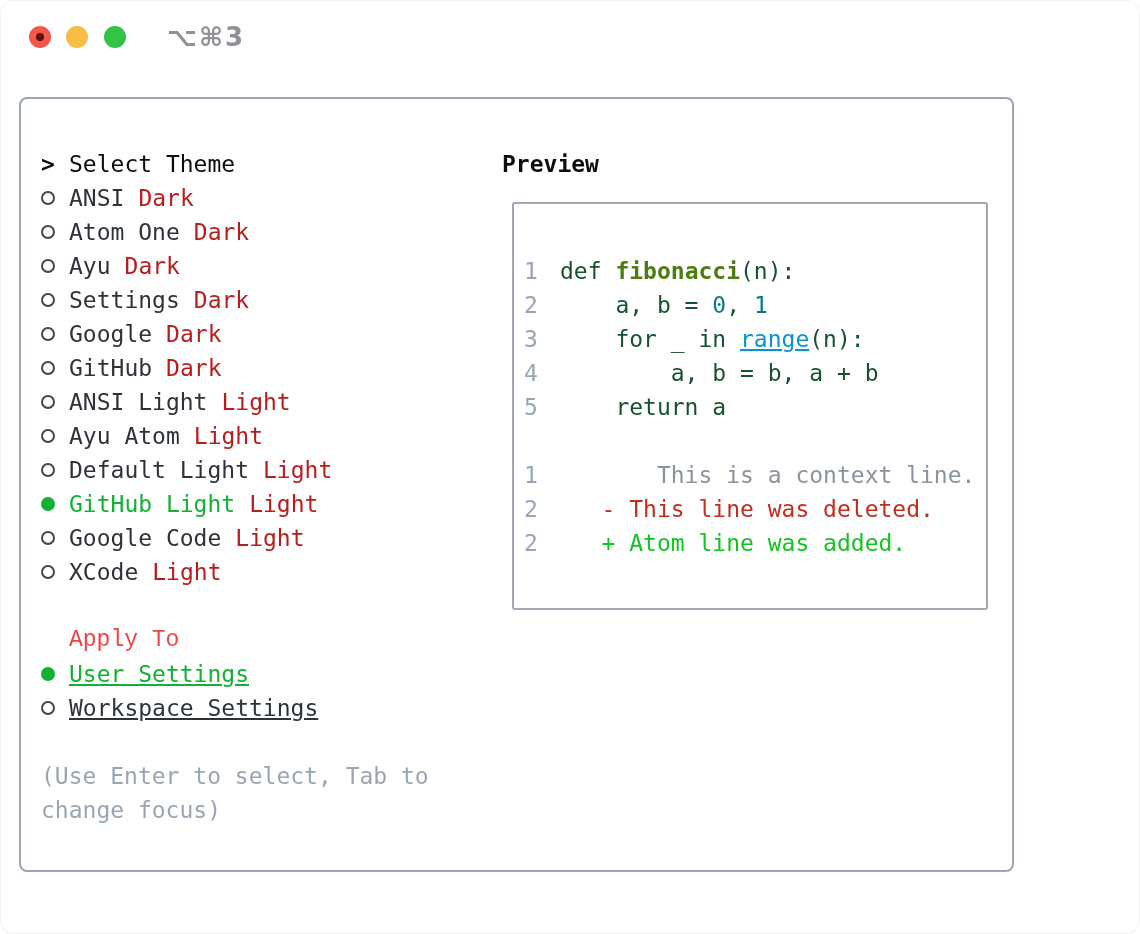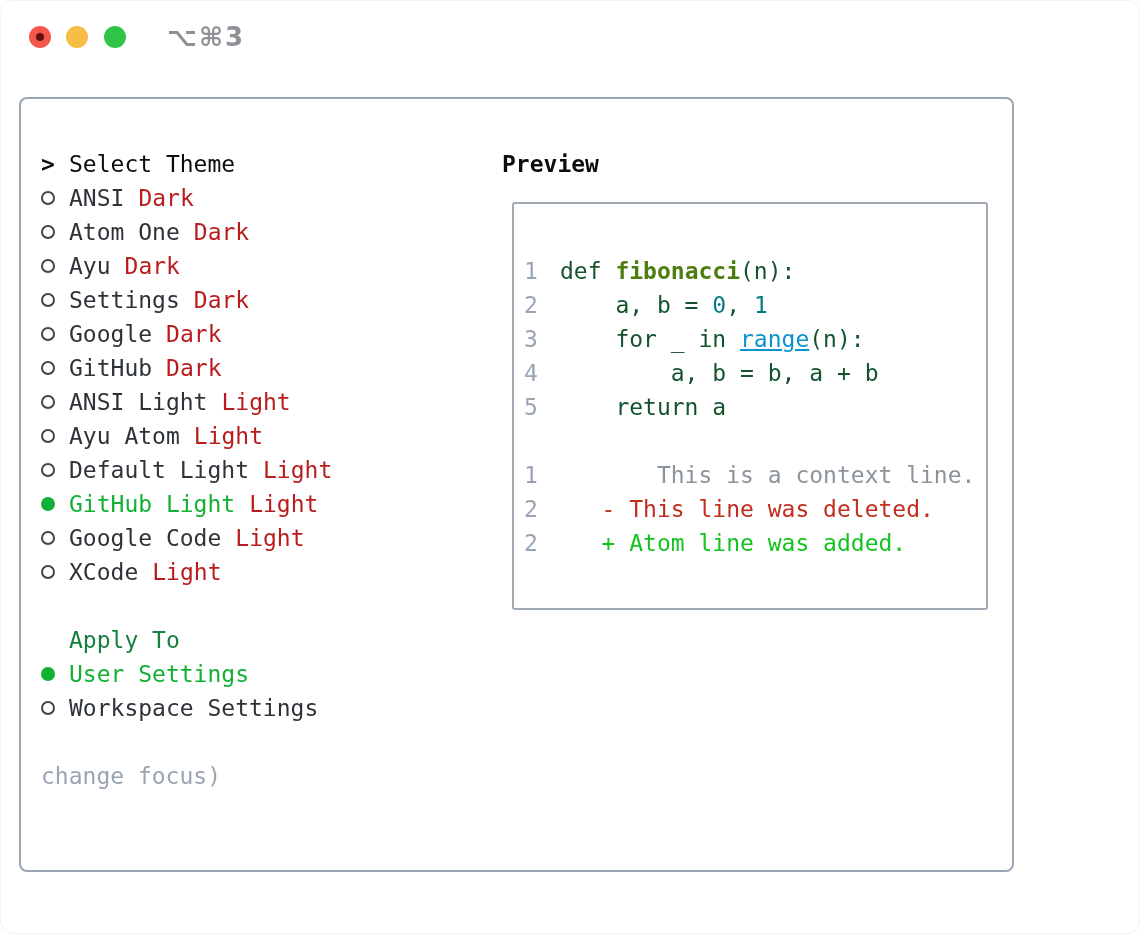--- a/index.html
+++ b/index.html
@@ -32,22 +32,22 @@
   .left-col{position:absolute;left:20px;top:48px;width:446px;font-size:23px;color:#2e3339;}
   .row{height:34px;display:flex;align-items:center;white-space:pre;}
   .marker-slot{width:28px;flex:none;display:flex;align-items:center;}
   .prompt{font-weight:bold;color:#0b0d0f;}
   .list-title{font-weight:normal;color:#0b0d0f;}
   .radio{width:14px;height:14px;border:2px solid #41474e;border-radius:50%;box-sizing:border-box;}
   .theme-row.selected .radio, .apply-row.selected .radio{background:#12b033;border-color:#12b033;}
   .theme-name{color:#2e3339;}
   .theme-row.selected .theme-name, .apply-row.selected .apply-name{color:#12b033;}
   .variant{color:#b91c1c;margin-left:14px;}
-  .apply-title{color:#15803d;}
-  .apply-name{color:#2e3339;}
+  .apply-title{color:#ef4444;font-family:Liberation Mono, monospace;}
+  .apply-name{color:#2e3339;text-decoration:underline;}
   .help-line{color:#9aa5b3;}
   
   .preview-title{
     position:absolute;left:481px;top:48px;height:34px;line-height:34px;
     font-weight:bold;font-size:23px;color:#0b0d0f;
   }
   .preview-box{
     position:absolute;left:491px;top:103px;width:476px;height:408px;
     border:2px solid #a0a9b4;border-radius:3px;box-sizing:border-box;
     padding-top:50px;overflow:hidden;background:#fff;
@@ -105,20 +105,21 @@
         <span class="apply-title">Apply To</span>
       </div>
 
       <div id="apply-list">
           <div class="row apply-row selected"><span class="marker-slot"><span class="radio"></span></span><span class="apply-name">User Settings</span></div>
           <div class="row apply-row"><span class="marker-slot"><span class="radio"></span></span><span class="apply-name">Workspace Settings</span></div>
         </div>
 
       <div class="row"></div>
 
+      <div class="row help-line">(Use Enter to select, Tab to</div>
       <div class="row help-line">change focus)</div>
     </div>
 
     <div class="preview-title">Preview</div>
 
     <div class="preview-box">
       <div id="code-lines">
           <div class="cline">
             <span class="ln">1</span>
             <span class="code"><span class="seg-plain">def </span><span class="seg-func">fibonacci</span><span class="seg-plain">(n):</span></span>

